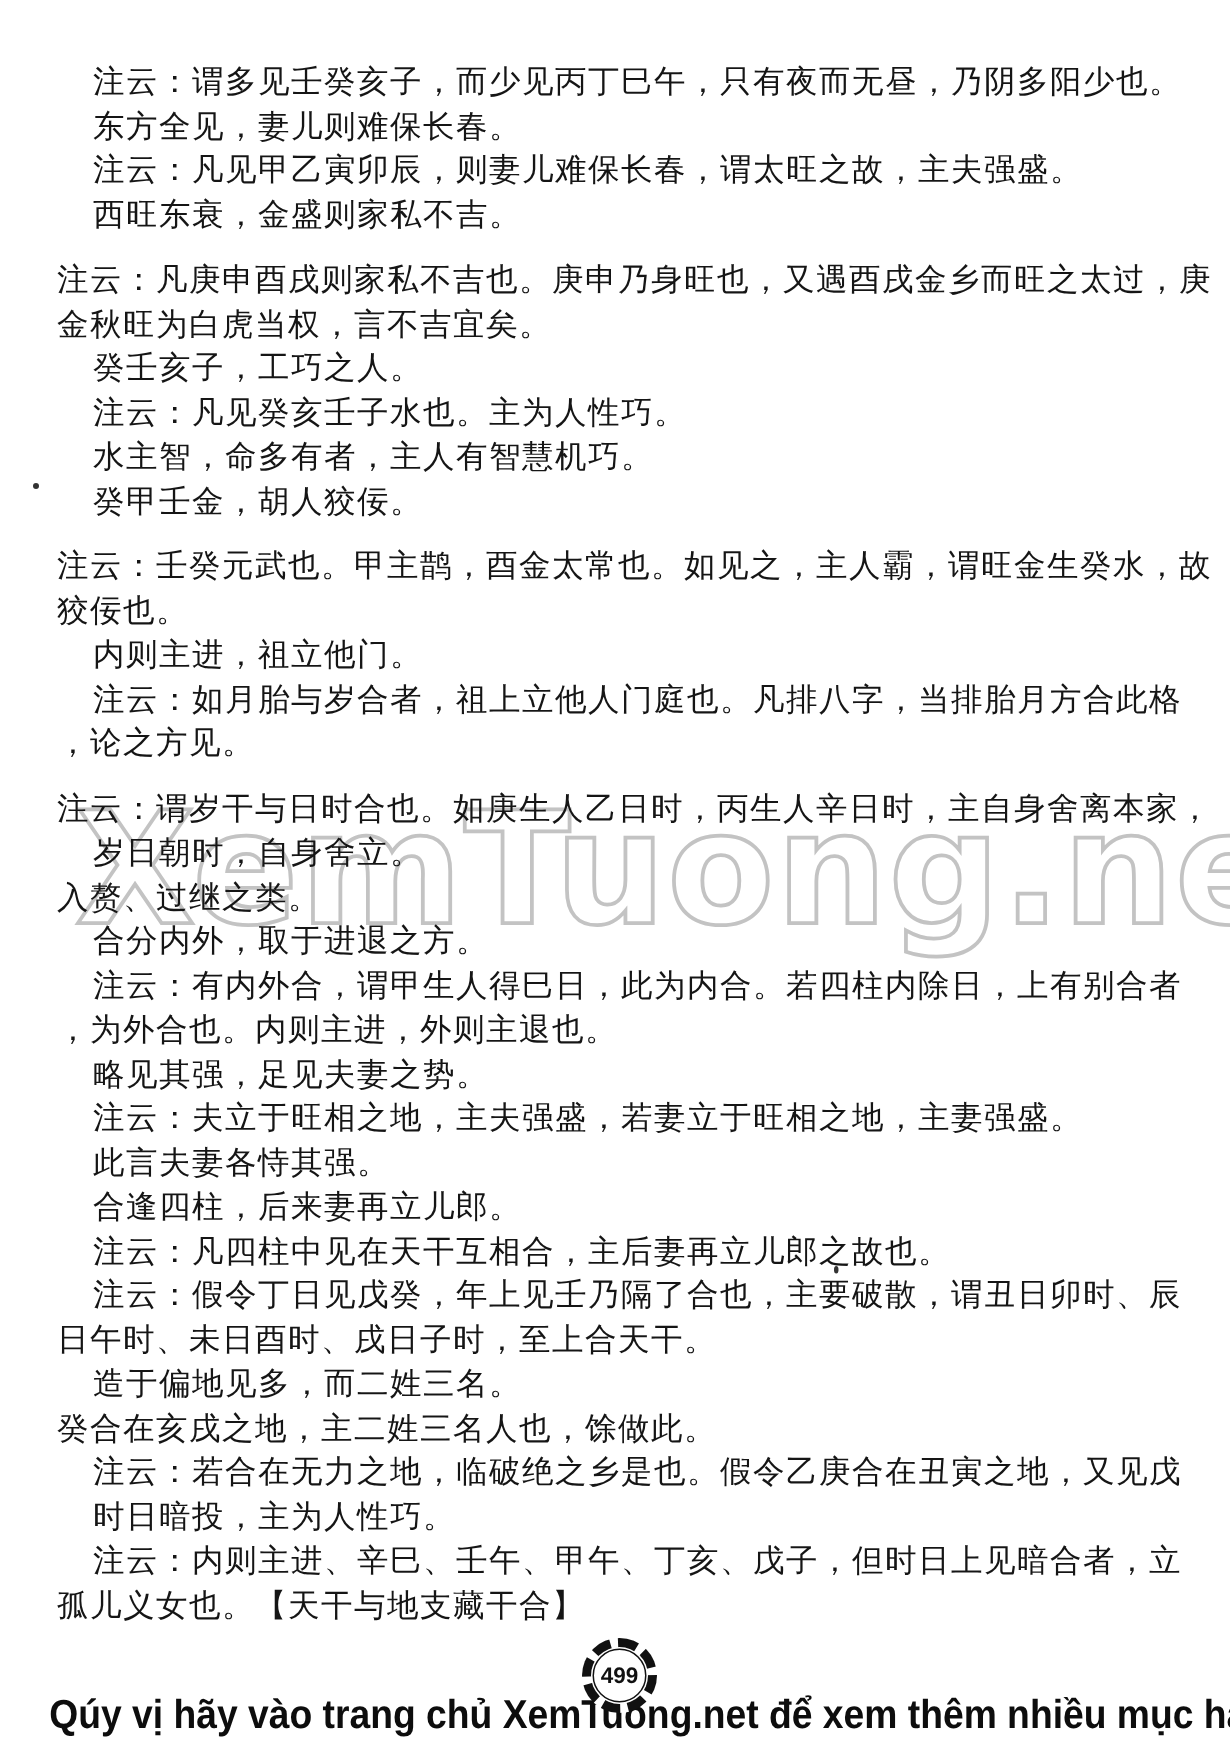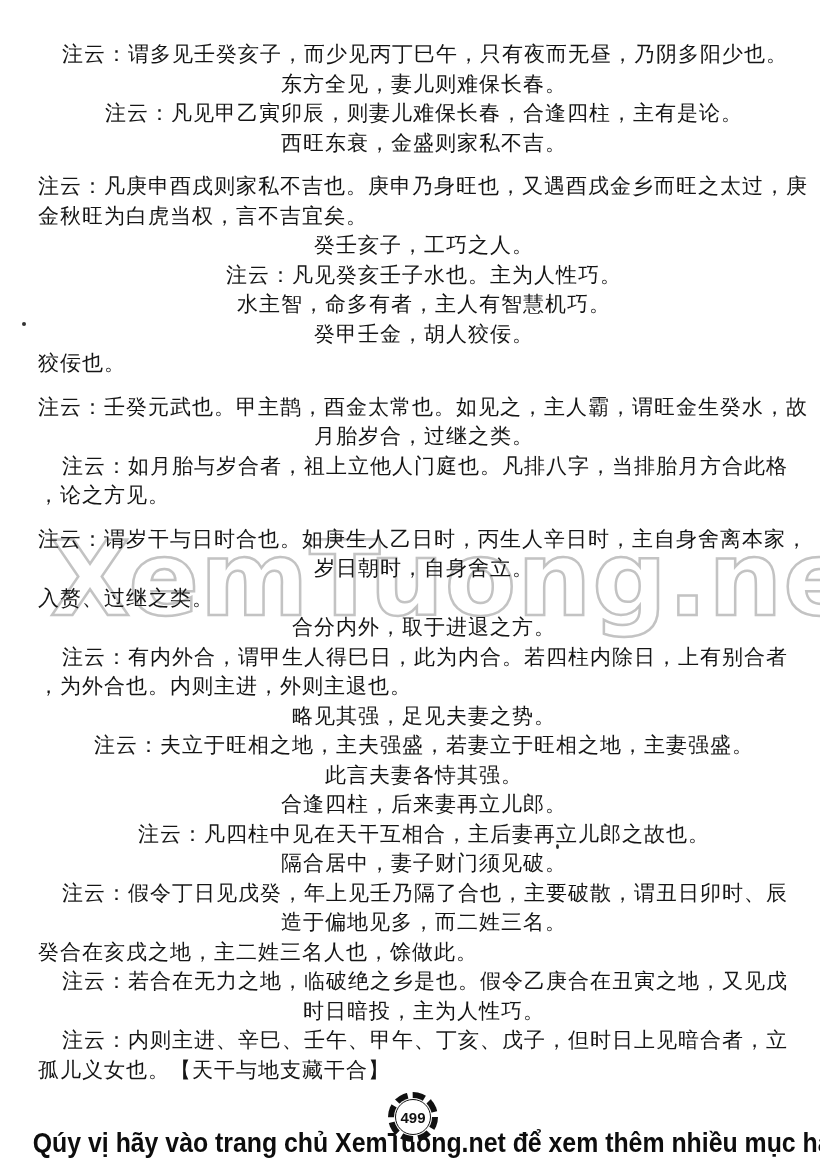--- a/index.html
+++ b/index.html
@@ -24,21 +24,21 @@
 
   .text-block{
     position:absolute;left:38px;top:40px;width:748px;z-index:1;
     color:#151515;
   }
   .line{
     font-size:21px;line-height:29.5px;letter-spacing:1px;
     white-space:nowrap;
     font-weight:500;
   }
-  .line.indent{padding-left:24px;text-align:center;}
+  .line.indent{padding-left:24px;}
   .line.gap{margin-top:14px;text-align:right;}
 
   
   .artifact-dot{
     position:absolute;background:#333;border-radius:50%;z-index:1;
   }
   .dot-left{left:22px;top:322px;width:4px;height:4px;}
   .dot-right{left:556px;top:844px;width:3px;height:5px;}
 
   
@@ -69,46 +69,46 @@
 </head>
 <body>
 
 <div class="page">
 
   <div class="watermark">XemTuong.net</div>
 
   <div class="text-block">
     <div class="line indent">注云：谓多见壬癸亥子，而少见丙丁巳午，只有夜而无昼，乃阴多阳少也。</div>
     <div class="line indent">东方全见，妻儿则难保长春。</div>
-    <div class="line indent">注云：凡见甲乙寅卯辰，则妻儿难保长春，合逢四柱，主有是论。</div>
+    <div class="line indent">注云：凡见甲乙寅卯辰，则妻儿难保长春，谓太旺之故，主夫强盛。</div>
     <div class="line indent">西旺东衰，金盛则家私不吉。</div>
     <div class="line gap">注云：凡庚申酉戌则家私不吉也。庚申乃身旺也，又遇酉戌金乡而旺之太过，庚</div>
     <div class="line">金秋旺为白虎当权，言不吉宜矣。</div>
     <div class="line indent">癸壬亥子，工巧之人。</div>
     <div class="line indent">注云：凡见癸亥壬子水也。主为人性巧。</div>
     <div class="line indent">水主智，命多有者，主人有智慧机巧。</div>
     <div class="line indent">癸甲壬金，胡人狡佞。</div>
+    <div class="line gap">注云：壬癸元武也。甲主鹊，酉金太常也。如见之，主人霸，谓旺金生癸水，故</div>
     <div class="line">狡佞也。</div>
-    <div class="line gap">注云：壬癸元武也。甲主鹊，酉金太常也。如见之，主人霸，谓旺金生癸水，故</div>
-    <div class="line indent">月胎岁合，过继之类。</div>
+    <div class="line indent">内则主进，祖立他门。</div>
     <div class="line indent">注云：如月胎与岁合者，祖上立他人门庭也。凡排八字，当排胎月方合此格</div>
     <div class="line">，论之方见。</div>
     <div class="line gap">注云：谓岁干与日时合也。如庚生人乙日时，丙生人辛日时，主自身舍离本家，</div>
     <div class="line indent">岁日朝时，自身舍立。</div>
     <div class="line">入赘、过继之类。</div>
     <div class="line indent">合分内外，取于进退之方。</div>
     <div class="line indent">注云：有内外合，谓甲生人得巳日，此为内合。若四柱内除日，上有别合者</div>
     <div class="line">，为外合也。内则主进，外则主退也。</div>
     <div class="line indent">略见其强，足见夫妻之势。</div>
     <div class="line indent">注云：夫立于旺相之地，主夫强盛，若妻立于旺相之地，主妻强盛。</div>
     <div class="line indent">此言夫妻各恃其强。</div>
     <div class="line indent">合逢四柱，后来妻再立儿郎。</div>
     <div class="line indent">注云：凡四柱中见在天干互相合，主后妻再立儿郎之故也。</div>
-    <div class="line indent">隔合居中，妻子财门须见破。</div>
     <div class="line indent">注云：假令丁日见戊癸，年上见壬乃隔了合也，主要破散，谓丑日卯时、辰</div>
+    <div class="line">日午时、未日酉时、戌日子时，至上合天干。</div>
     <div class="line indent">造于偏地见多，而二姓三名。</div>
     <div class="line">癸合在亥戌之地，主二姓三名人也，馀做此。</div>
     <div class="line indent">注云：若合在无力之地，临破绝之乡是也。假令乙庚合在丑寅之地，又见戊</div>
     <div class="line indent">时日暗投，主为人性巧。</div>
     <div class="line indent">注云：内则主进、辛巳、壬午、甲午、丁亥、戊子，但时日上见暗合者，立</div>
     <div class="line">孤儿义女也。【天干与地支藏干合】</div>
   </div>
 
   <div class="artifact-dot dot-left"></div>
   <div class="artifact-dot dot-right"></div>

